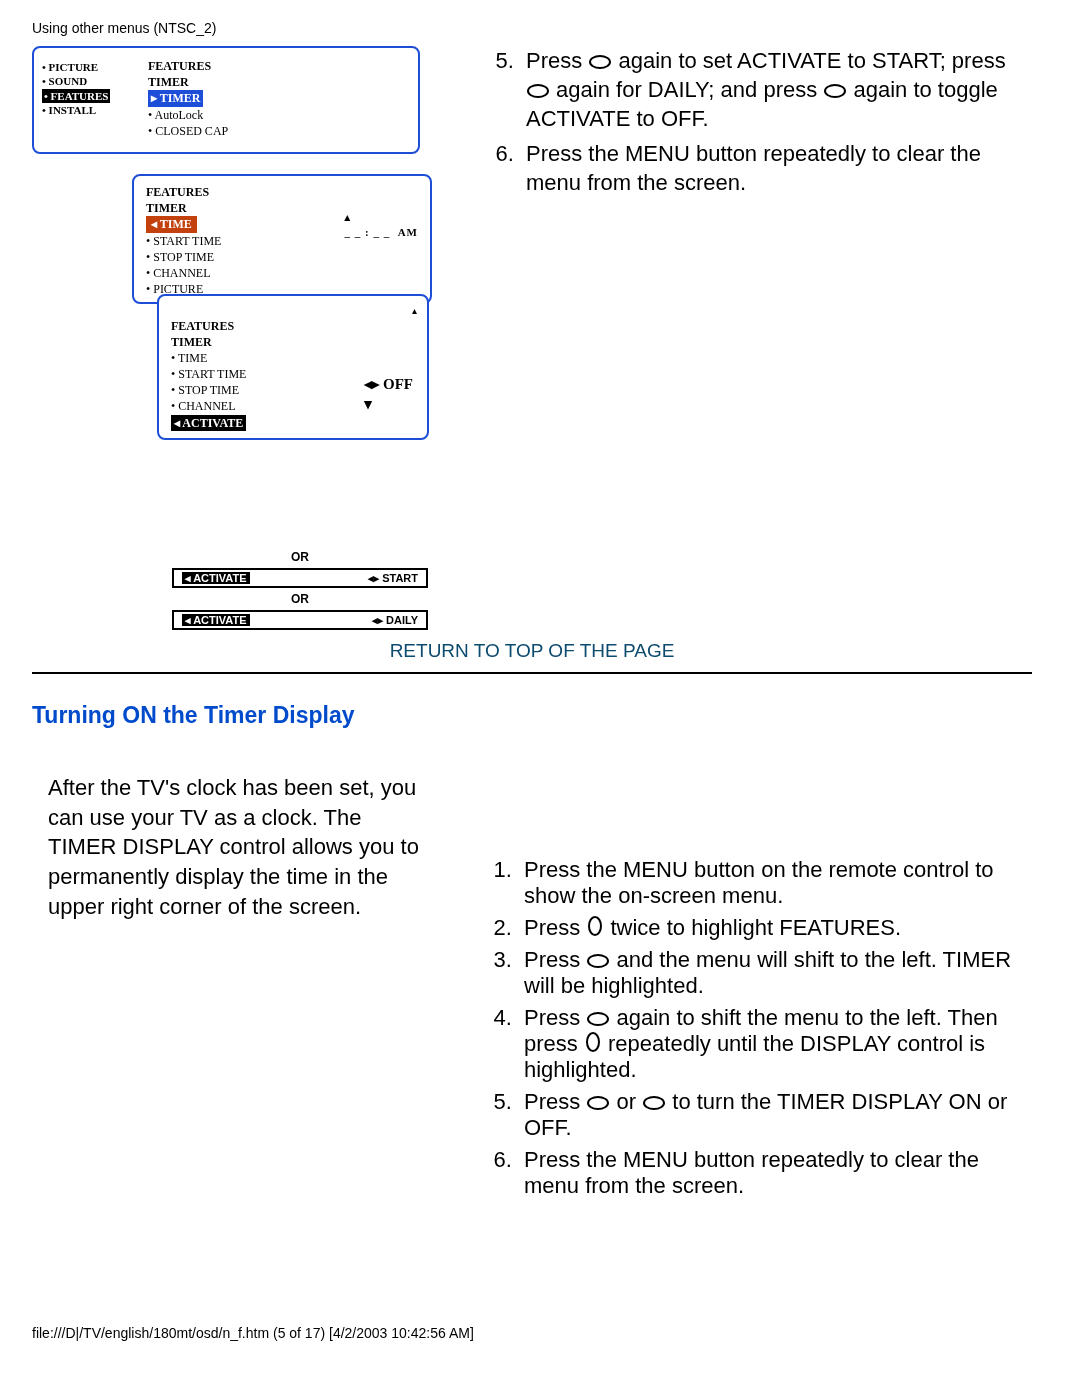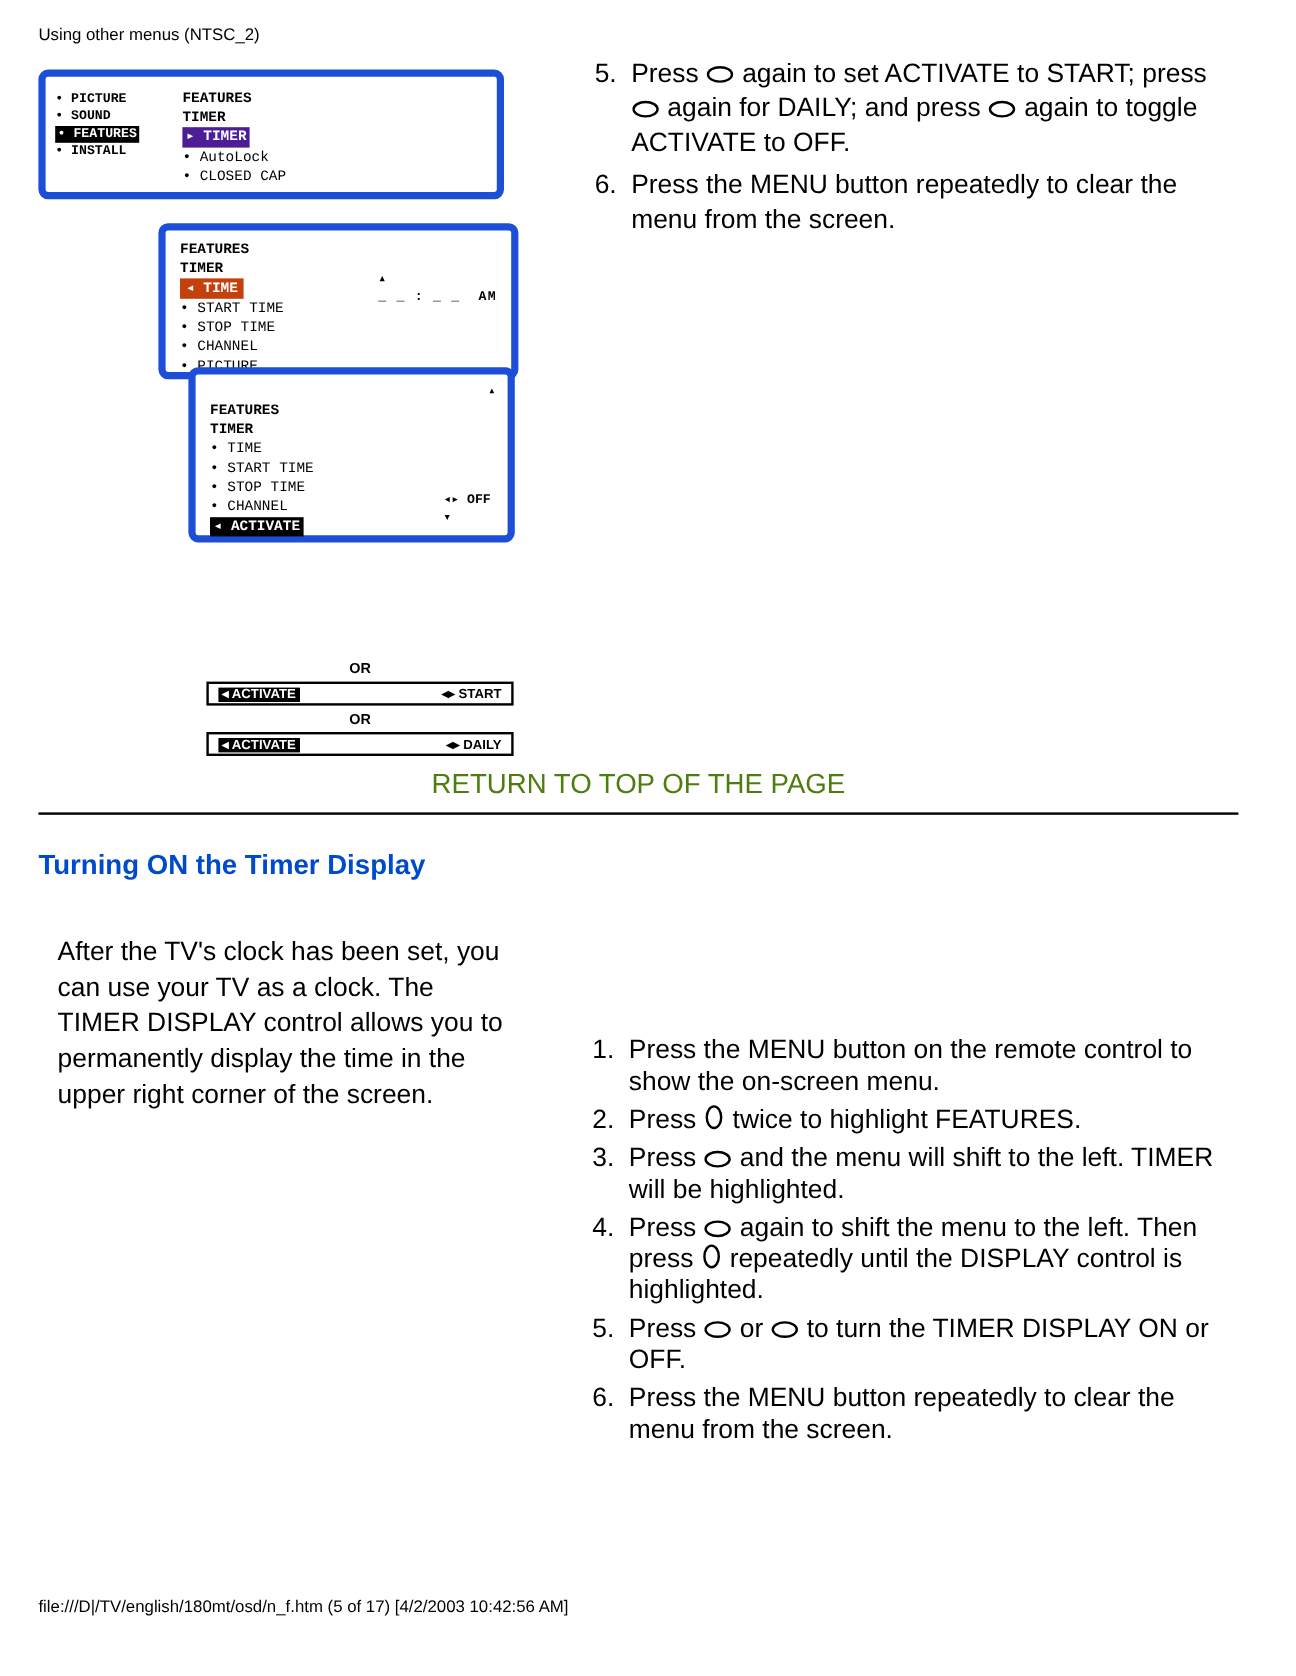--- a/index.html
+++ b/index.html
@@ -26,46 +26,45 @@
     flex: 0 0 auto;
   }
   .diagram-stack {
     position: relative;
     width: 410px;
     height: 500px;
   }
   .screen-box {
     position: absolute;
     background: #fff;
-    border: 6px solid #1d4ed8;
+    border: 2px solid #1d4ed8;
     border-radius: 8px;
     box-sizing: border-box;
-    font-family: Liberation Mono, monospace;
-    margin-top: 12px;
+    font-family: Liberation Serif, serif;
   }
   .box1 {
     left: 0; top: 0;
     width: 388px; height: 108px;
     display: flex;
   }
   .sb1-left {
     width: 96px;
     padding: 12px 4px 0 8px;
     font-size: 11px;
     font-weight: bold;
     line-height: 1.3;
   }
   .sb1-left .hl { background:#000; color:#fff; padding:0 2px; display:inline-block;}
   .sb1-mid {
     padding:10px 6px 0 6px;
     font-size:12px;
     line-height:1.35;
   }
   .sb1-mid .bold{font-weight:bold;}
-  .sb1-mid .hl{background:#4c1d95;color:#fff;padding:0 3px;font-weight:bold;display:inline-block;}
+  .sb1-mid .hl{background:#1d4ed8;color:#fff;padding:0 3px;font-weight:bold;display:inline-block;}
   .sb1-right {
     padding:10px 6px 0 10px;
     font-size:12px;
     font-weight:bold;
     line-height:1.35;
   }
   .box2 {
     left:100px; top:128px;
     width:300px; height:130px;
     padding:8px 10px 8px 12px;
@@ -78,21 +77,21 @@
   .box3 {
     left:125px; top:248px;
     width:272px; height:146px;
     padding:8px 10px 8px 12px;
     font-size:12px;
     line-height:1.35;
     position:absolute;
   }
   .box3 .bold{font-weight:bold;}
   .box3 .hl{background:#000;color:#fff;padding:0 3px;font-weight:bold;display:inline-block;}
-  .box3 .val-off{position:absolute;right:14px;bottom:6px;font-size:11px;font-weight:bold;}
+  .box3 .val-off{position:absolute;right:14px;bottom:24px;font-size:15px;font-weight:bold;}
   .bar-row{
     margin-left:140px;
     width:256px;
     height:20px;
     background:#fff;
     border:2px solid #000;
     box-sizing:border-box;
     display:flex;
     align-items:center;
     justify-content:space-between;
@@ -110,22 +109,22 @@
   }
   ol.instr { list-style: decimal; padding-left: 32px; margin:0;}
   ol.instr li { margin-bottom: 6px; padding-left:6px;}
   .icon-oval, .icon-ring {
     display:inline-block;
     vertical-align:-2px;
   }
   .icon-oval svg, .icon-ring svg { display:block; }
   .return-link {
     text-align:center;
-    color:#4d7c0f;
-    font-size:23px;
+    color:#0c4a6e;
+    font-size:19px;
     margin: 10px 0 10px 0;
   }
   hr.sep {
     border:none;
     border-top:2px solid #000;
     margin:10px 0 28px 0;
   }
   .section-title {
     color:#004bcc;
     font-weight:bold;

